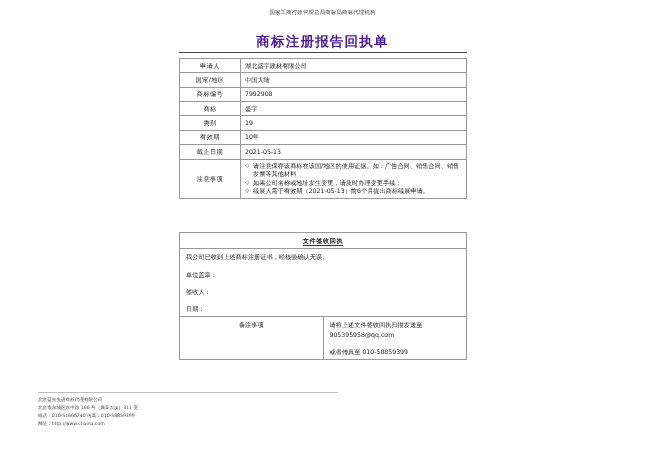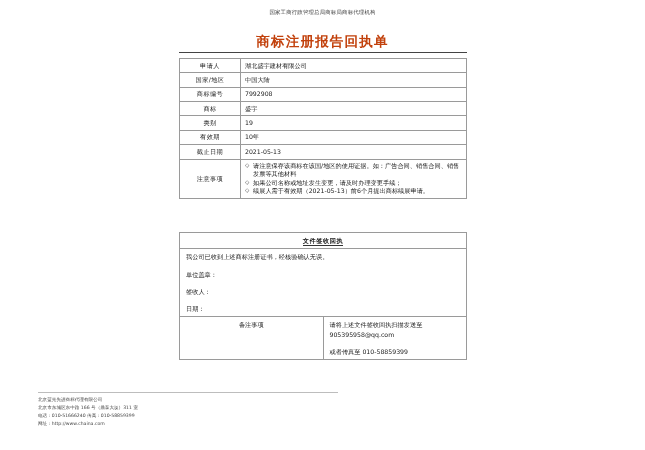--- a/index.html
+++ b/index.html
@@ -31,21 +31,21 @@
     letter-spacing: 0.2px;
   }
   .doc-title {
     position: absolute;
     top: 33px;
     left: 0;
     width: 645px;
     text-align: center;
     font-size: 13.5px;
     font-weight: bold;
-    color: #c2410c;
+    color: #4c1d95;
     letter-spacing: 1.2px;
     font-family: "DejaVu Serif", "Liberation Serif", serif;
   }
   .title-rule {
     position: absolute;
     top: 52px;
     left: 179px;
     width: 288px;
     height: 1px;
     background: #444;

